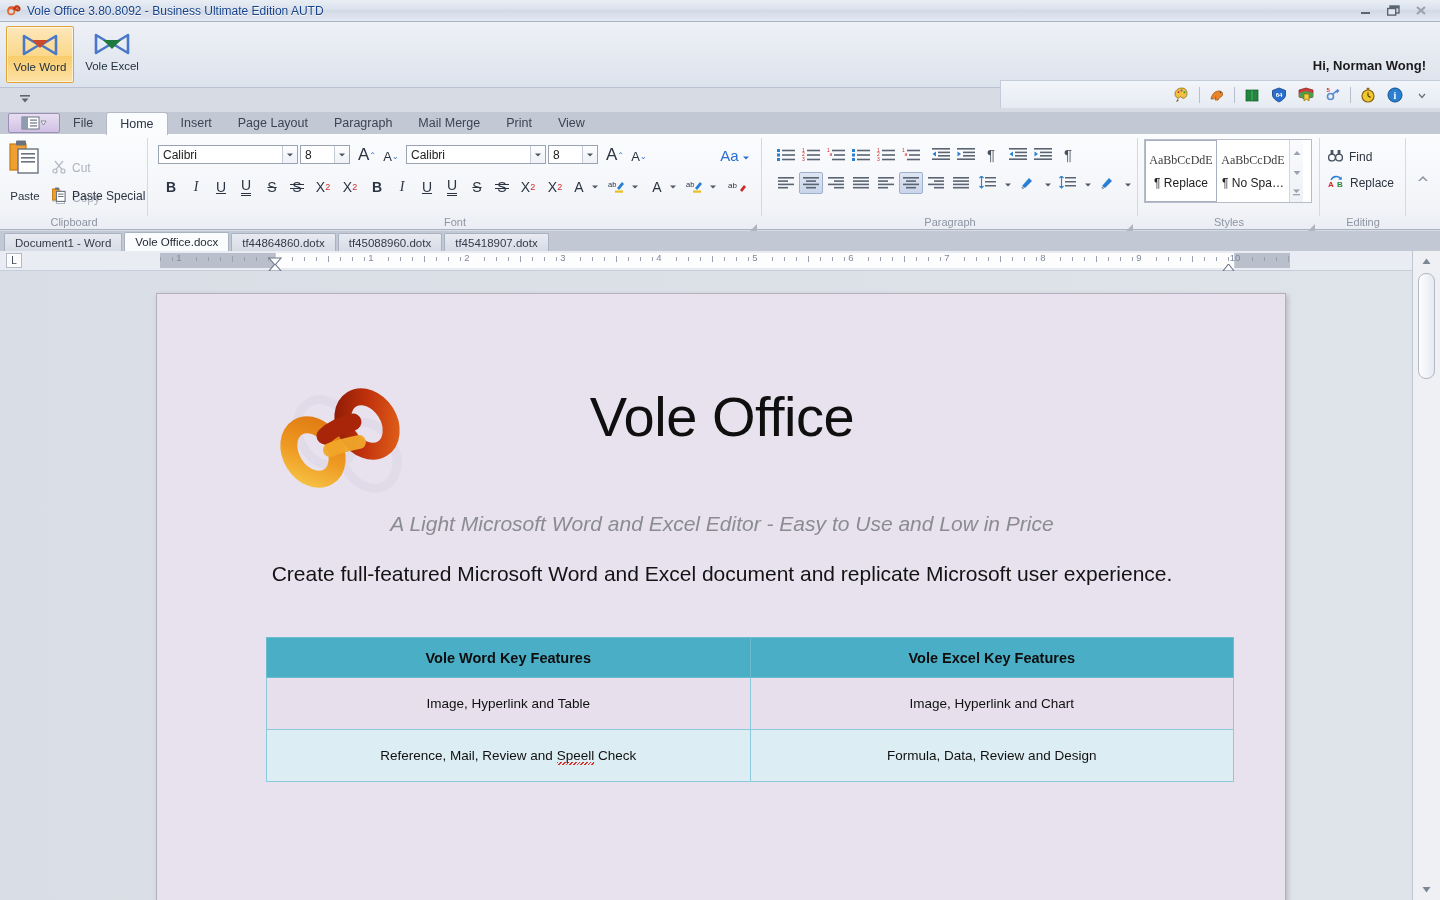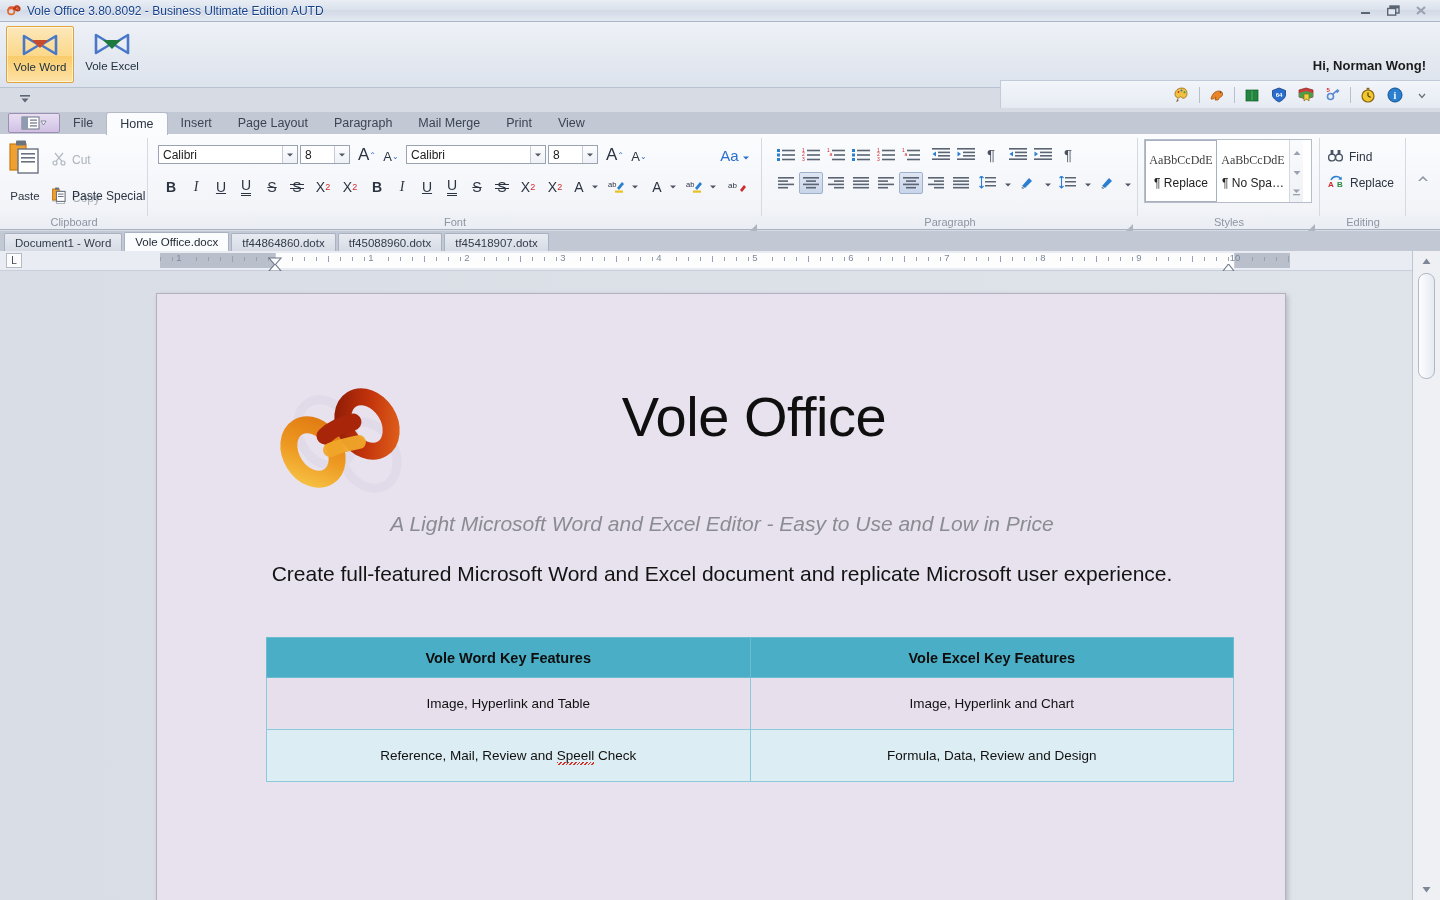--- a/index.html
+++ b/index.html
@@ -246,21 +246,20 @@
   #page {
     position: absolute; left: 156px; top: 22px; width: 1130px; height: 620px;
     background: #e7e2ee; border: 1px solid #b4b0bd;
     box-shadow: 2px 2px 5px rgba(0,0,0,.18);
   }
   #logo { position: absolute; left: 110px; top: 80px; width: 160px; height: 130px; }
   #doctitle {
     position: absolute; left: 0; top: 90px; width: 1130px; text-align: center;
     font-size: 56px; color: #0f0f0f; font-family: "Liberation Sans", sans-serif;
     letter-spacing: -0.5px;
-    margin-left: 32px;
   }
   #subtitle {
     position: absolute; left: 0; top: 218px; width: 1130px; text-align: center;
     font-size: 21px; color: #8b8b93; font-style: italic;
   }
   #tagline {
     position: absolute; left: 0; top: 268px; width: 1130px; text-align: center;
     font-size: 21px; color: #131313;
   }
   #feattable {
@@ -461,21 +460,21 @@
           <rect x="8" y="1.5" width="10" height="5" rx="1" fill="#6a7382"></rect>
           <rect x="10" y="10" width="20" height="24" fill="#fff" stroke="#6a7382" stroke-width="1.4"></rect>
           <rect x="13" y="14" width="14" height="1.6" fill="#6a7382"></rect>
           <rect x="13" y="18" width="14" height="1.6" fill="#6a7382"></rect>
           <rect x="13" y="22" width="14" height="1.6" fill="#6a7382"></rect>
         </svg>
       </span>
       <span class="lbl">Paste</span>
     </div>
 
-    <div class="clipitem dis" style="top:16px;">
+    <div class="clipitem dis" style="top:24px;">
       <span>
         <svg width="14" height="14" viewBox="0 0 14 14">
           <circle cx="3" cy="11" r="2" fill="none" stroke="#b2b8c2" stroke-width="1.2"></circle>
           <circle cx="11" cy="11" r="2" fill="none" stroke="#b2b8c2" stroke-width="1.2"></circle>
           <path d="M3.8 9.6 L11 1 M10.2 9.6 L3 1" stroke="#b2b8c2" stroke-width="1.2" fill="none"></path>
         </svg>
       </span>
       <span>Cut</span>
     </div>
 

